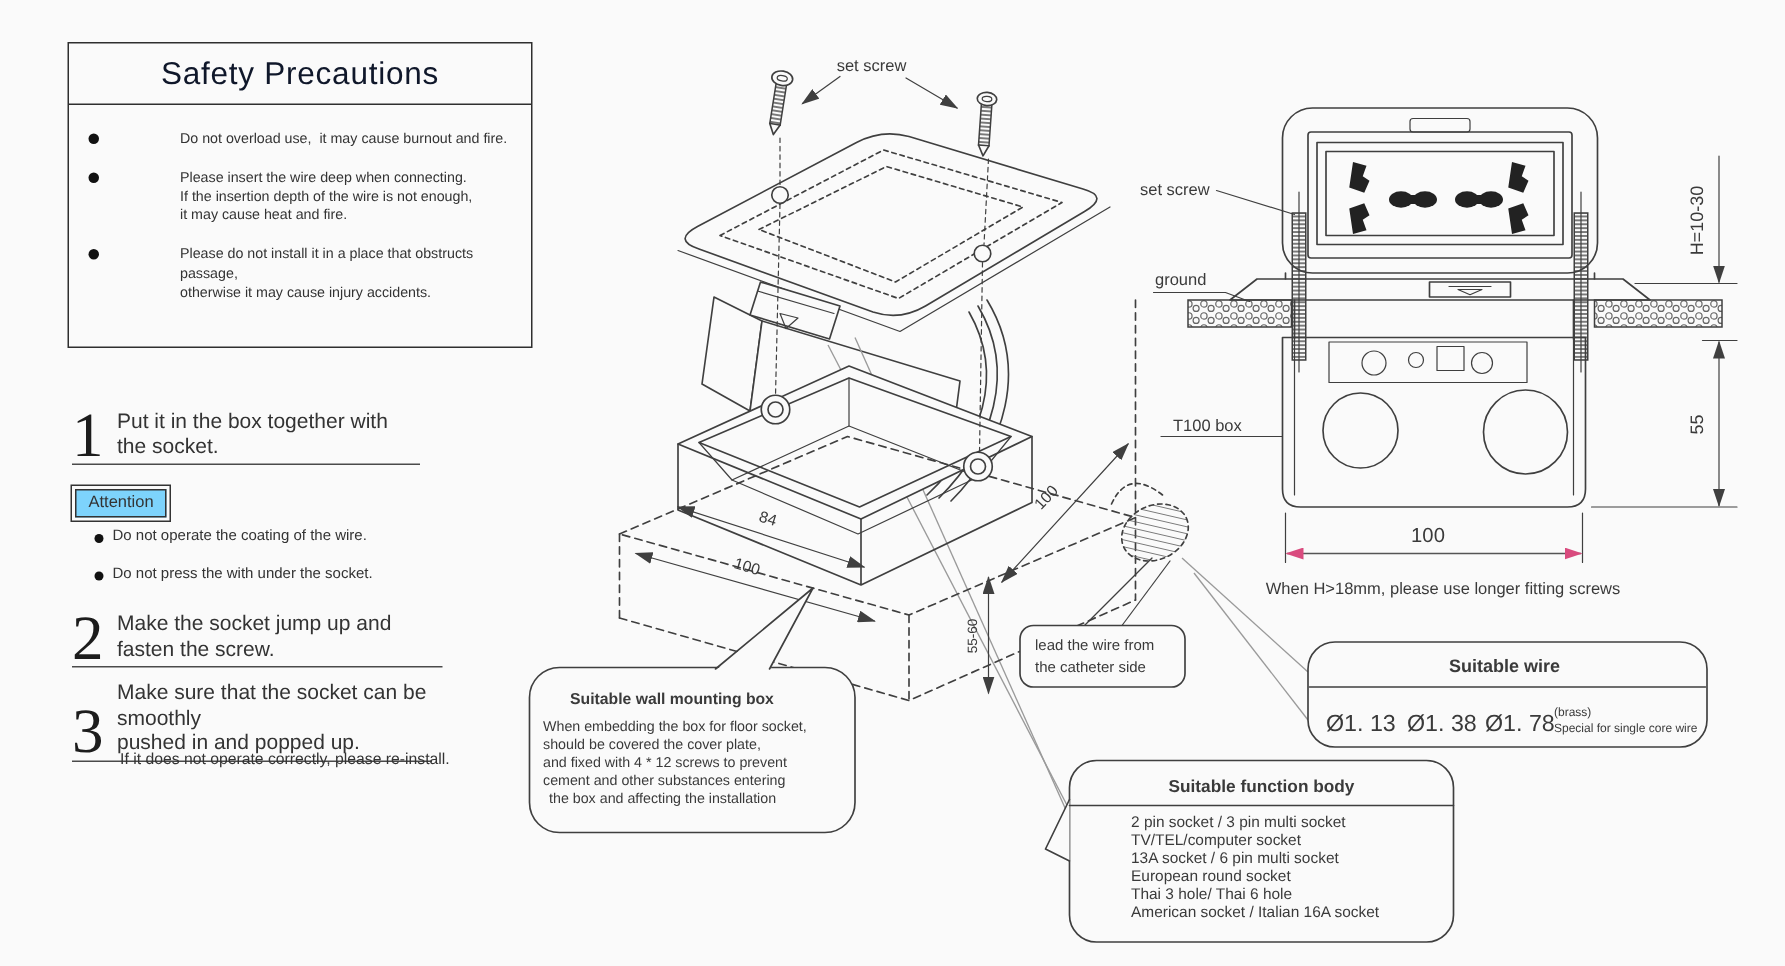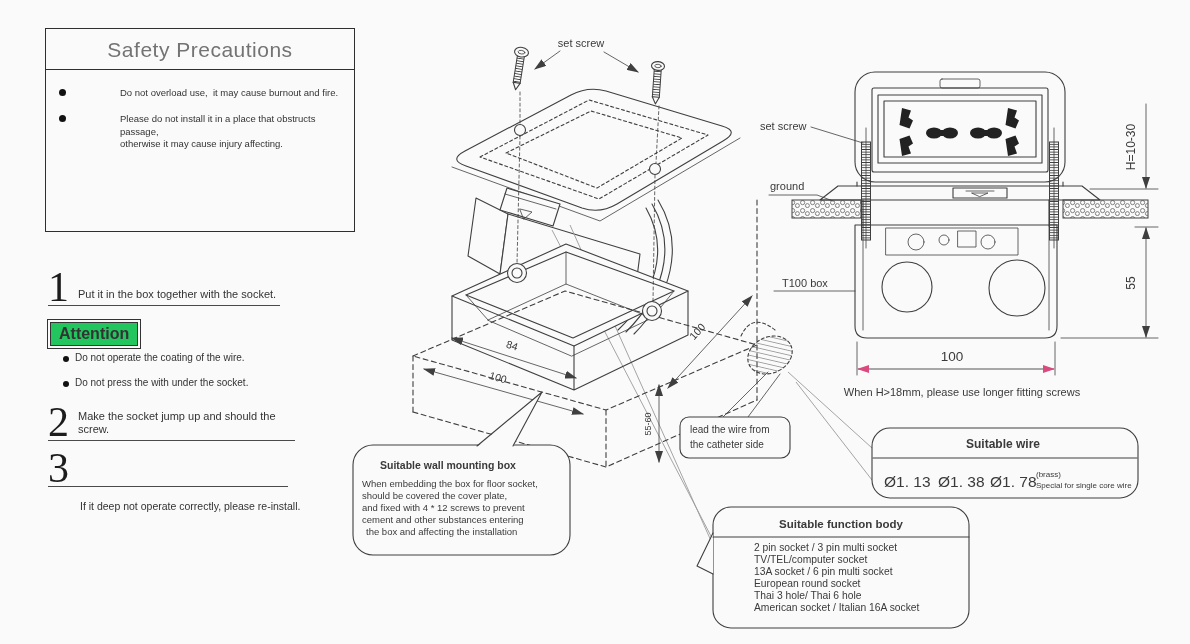--- a/index.html
+++ b/index.html
@@ -9,53 +9,59 @@
   svg{position:absolute;left:0;top:0;}
   svg text{fill:#3a3a3a;font-family:"Liberation Sans",sans-serif;}
   .ln{stroke:#3f3f3f;stroke-width:1.1;fill:none;stroke-linecap:round;stroke-linejoin:round;}
   .lnF{stroke:#3f3f3f;stroke-width:1.1;fill:#fafafa;stroke-linecap:round;stroke-linejoin:round;}
   .thin{stroke-width:0.8;}
   .dsh{stroke-dasharray:5 3.5;}
   .dshf{stroke-dasharray:3 2.6;}
   .gray{stroke:#9a9a9a;stroke-width:0.9;fill:none;}
   
   .safety{left:45px;top:28px;width:308px;height:202px;border:1.5px solid #2e2e2e;}
-  .safety-title{text-align:center;font-size:21px;letter-spacing:.5px;color:#737373;
+  .safety-title{text-align:center;font-size:21px;letter-spacing:.5px;color:#0f172a;
                 padding:9px 0 7px;border-bottom:1.5px solid #2e2e2e;}
   .safety-body{padding:17px 8px 0 13px;display:flex;flex-direction:column;gap:13px;
                font-size:9.5px;line-height:1.35;}
   .brow{display:flex;gap:6px;}
   .dot{width:7px;height:7px;border-radius:50%;background:#111;flex:none;margin-top:2px;}
   .dot.sm{width:6px;height:6px;}
   .btext{white-space:pre-wrap;padding-left:48px;}
   .step{display:flex;align-items:flex-end;border-bottom:1.3px solid #4a4a4a;padding-bottom:3px;}
   .step-num{font-family:"Liberation Serif",serif;font-size:42px;line-height:.72;
             margin-right:9px;color:#1c1c1c;}
-  .step-text{font-size:11px;padding-bottom:1px;line-height:1.18;}
+  .step-text{font-size:14px;padding-bottom:1px;line-height:1.18;}
   .attention{border:1px solid #333;outline:1px solid #333;outline-offset:2px;
-             font-size:16px;padding:2px 8px 3px;background:#22c55e;font-weight:bold;}
+             font-size:11px;padding:2px 8px 3px;background:#7dd3fc;}
   .arow{display:flex;gap:6px;align-items:center;font-size:10px;text-align:center;}
   .note3{font-size:10.5px;}
 </style>
 </head>
 <body>
 
 <div class="stage">
 
   <div class="abs safety">
     <div class="safety-title">Safety Precautions</div>
     <div class="safety-body">
       <div class="brow">
         <span class="dot"></span>
         <span class="btext">Do not overload use,  it may cause burnout and fire.</span>
       </div>
       <div class="brow">
         <span class="dot"></span>
+        <span class="btext">Please insert the wire deep when connecting.
+If the insertion depth of the wire is not enough,
+it may cause heat and fire.</span>
+      </div>
+      <div class="brow">
+        <span class="dot"></span>
         <span class="btext">Please do not install it in a place that obstructs passage,
-otherwise it may cause injury affecting.</span>
+otherwise it may cause injury accidents.</span>
       </div>
     </div>
   </div>
 
   <div class="abs step" style="left:48px;top:272px;width:232px;">
     <span class="step-num">1</span>
     <span class="step-text">Put it in the box together with the socket.</span>
   </div>
 
   <div class="abs" style="left:50px;top:325px;">
@@ -65,27 +71,31 @@
     <span class="dot sm"></span>
     <span>Do not operate the coating of the wire.</span>
   </div>
   <div class="abs arow" style="left:63px;top:377px;">
     <span class="dot sm"></span>
     <span>Do not press the with under the socket.</span>
   </div>
 
   <div class="abs step" style="left:48px;top:407px;width:247px;">
     <span class="step-num">2</span>
-    <span class="step-text">Make the socket jump up and should the screw.</span>
+    <span class="step-text">Make the socket jump up and fasten the screw.</span>
   </div>
 
   <div class="abs step" style="left:48px;top:453px;width:240px;">
     <span class="step-num">3</span>
-  </div>
-  <div class="abs note3" style="left:80px;top:500px;">If it deep not operate correctly, please re-install.</div>
+    <span class="step-text">
+      <span>Make sure that the socket can be smoothly</span><br>
+      <span>pushed in and popped up.</span>
+    </span>
+  </div>
+  <div class="abs note3" style="left:80px;top:500px;">If it does not operate correctly, please re-install.</div>
 
   <svg width="1190" height="644" viewBox="0 0 1190 644">
     <defs>
       <marker id="mE" markerWidth="12" markerHeight="8" refX="11" refY="4" orient="auto" markerUnits="userSpaceOnUse">
         <path d="M0,0 L12,4 L0,8 Z" fill="#3f3f3f"></path>
         </marker>
       <marker id="mS" markerWidth="12" markerHeight="8" refX="1" refY="4" orient="auto" markerUnits="userSpaceOnUse">
         <path d="M12,0 L0,4 L12,8 Z" fill="#3f3f3f"></path>
         </marker>
       <marker id="mEp" markerWidth="12" markerHeight="8" refX="11" refY="4" orient="auto" markerUnits="userSpaceOnUse">

